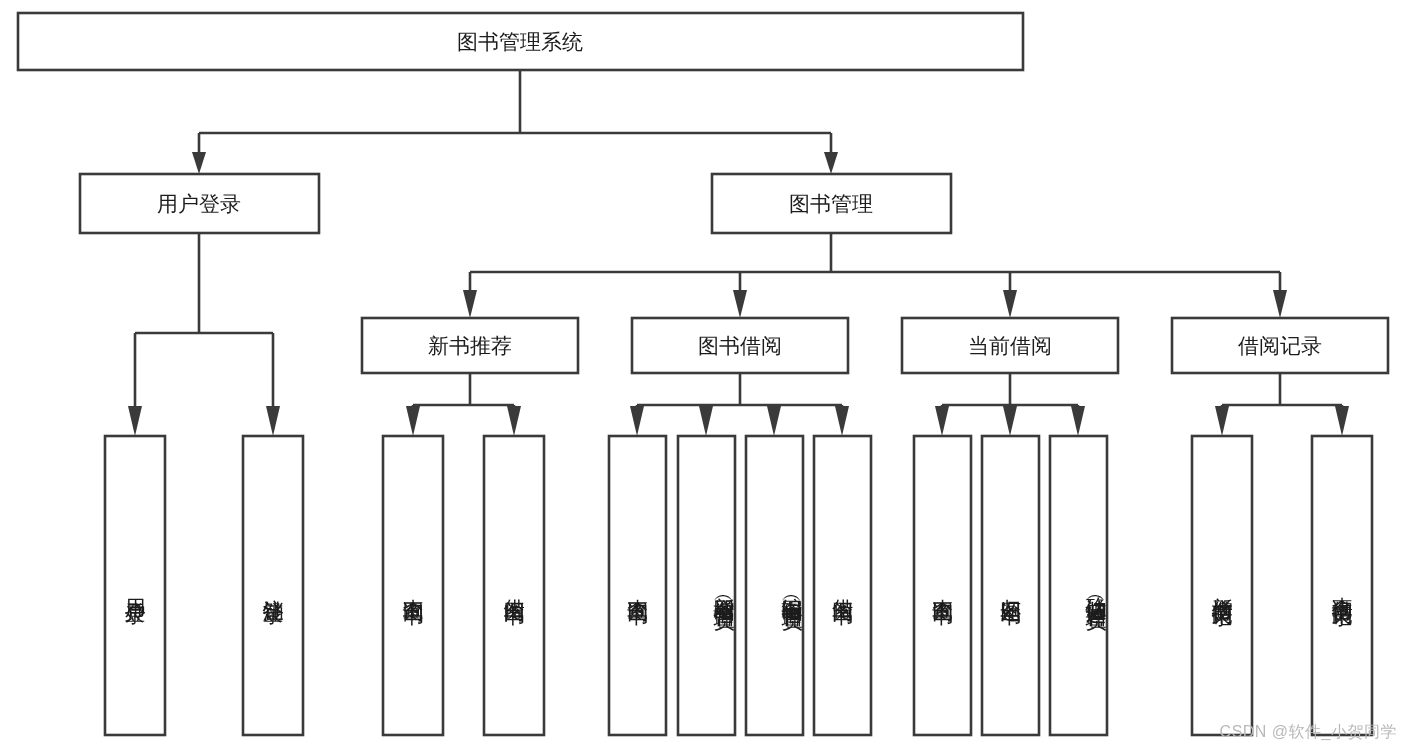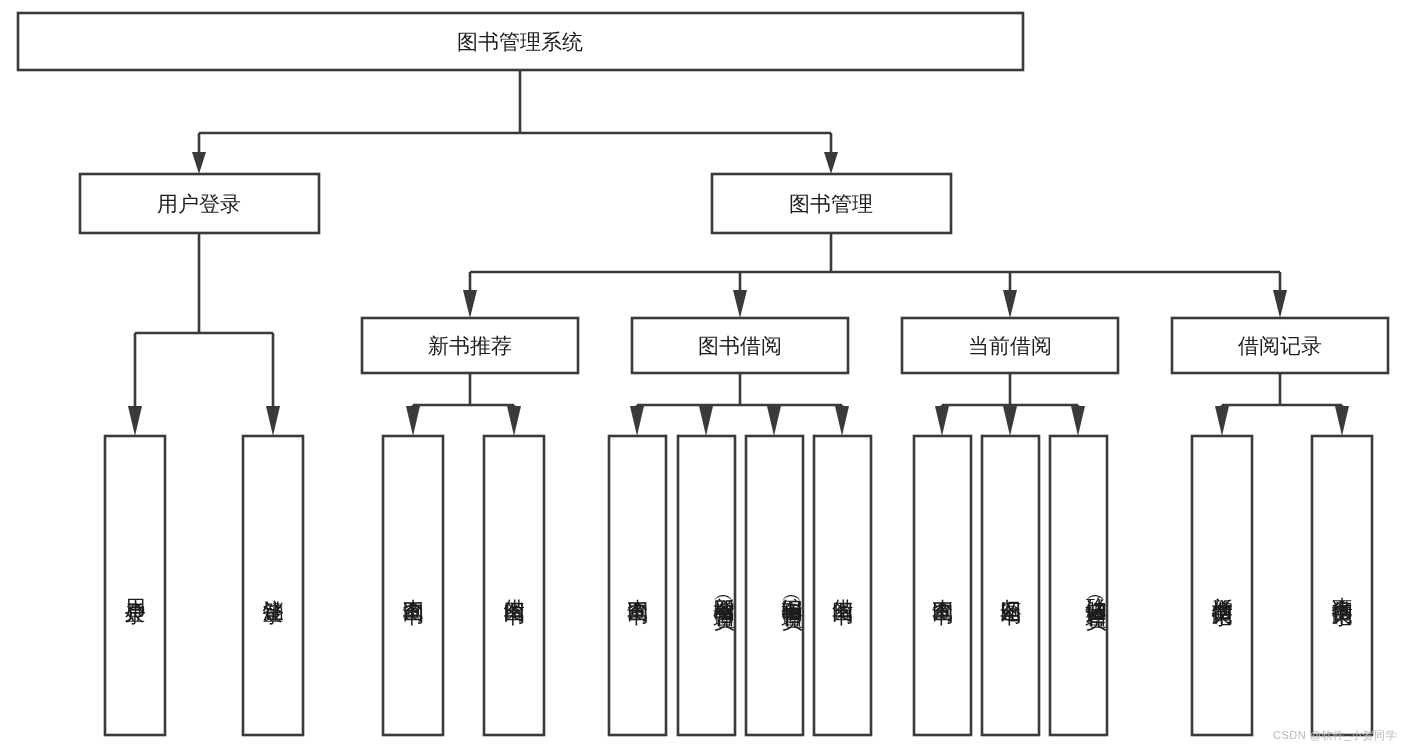--- a/index.html
+++ b/index.html
@@ -76,21 +76,21 @@
     text-align: center;
     white-space: nowrap;
     pointer-events: none;
     user-select: none;
   }
   .watermark {
     position: absolute;
     right: 8px;
     bottom: 4px;
     font-family: "Liberation Sans", "DejaVu Sans", sans-serif;
-    font-size: 11px;
+    font-size: 16px;
     color: #b9b9b9;
     letter-spacing: 0.5px;
     white-space: nowrap;
     user-select: none;
   }
 </style>
 </head>
 <body>
 
 <div id="diagram-root">

